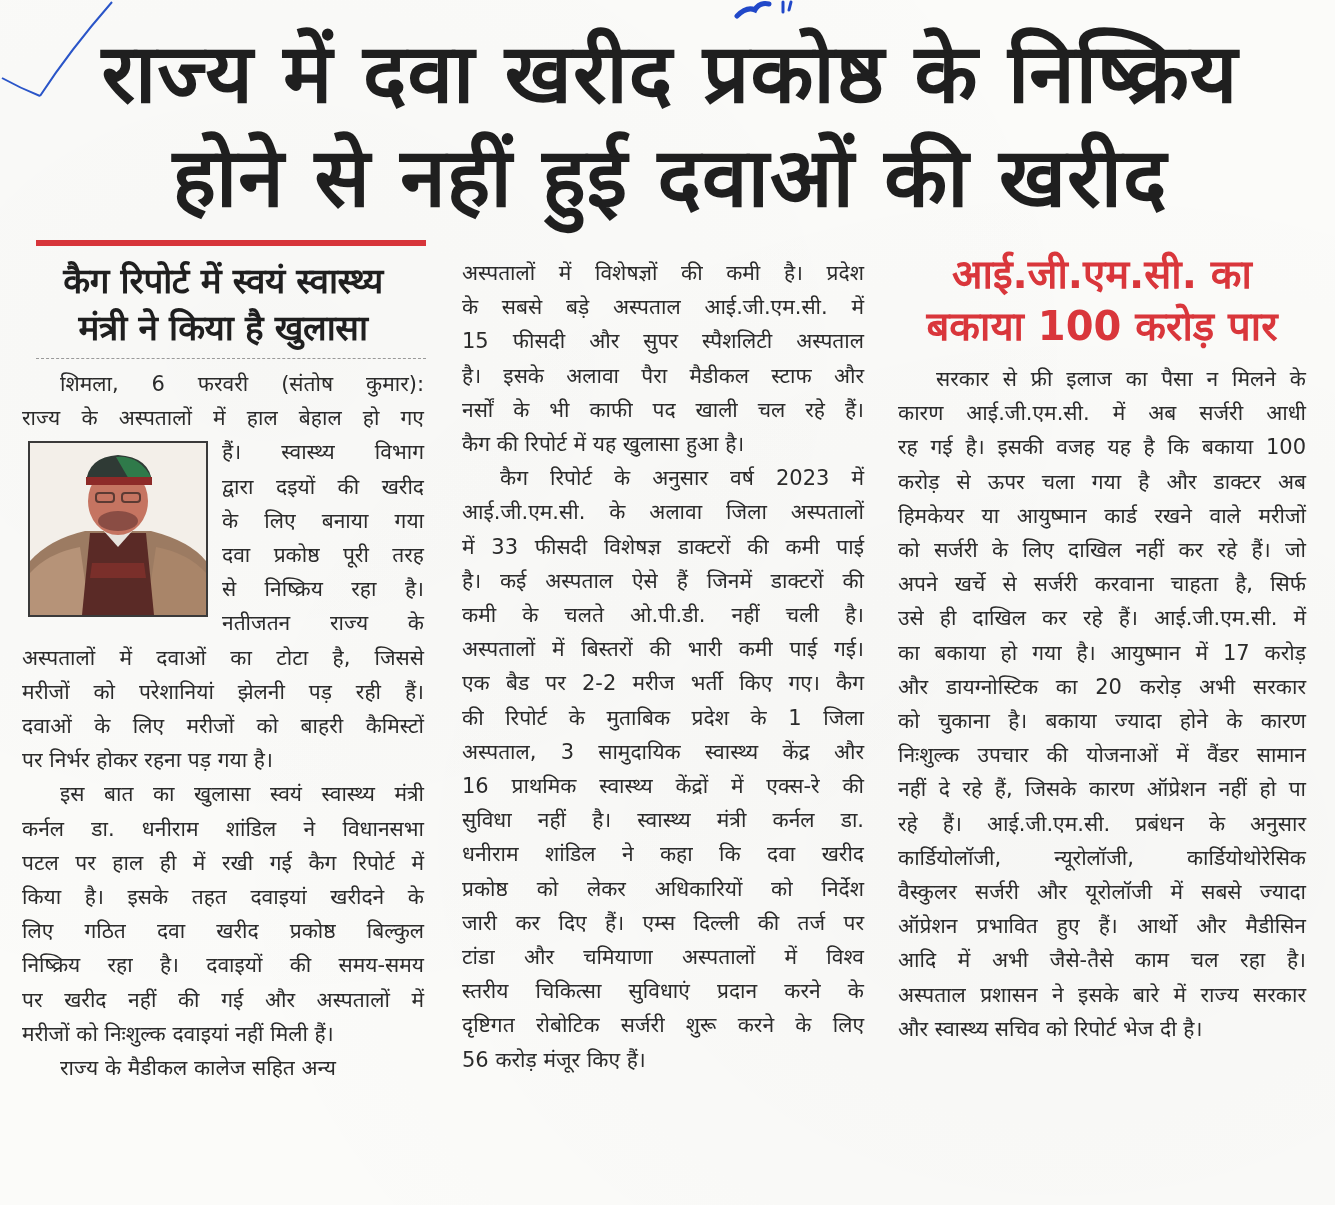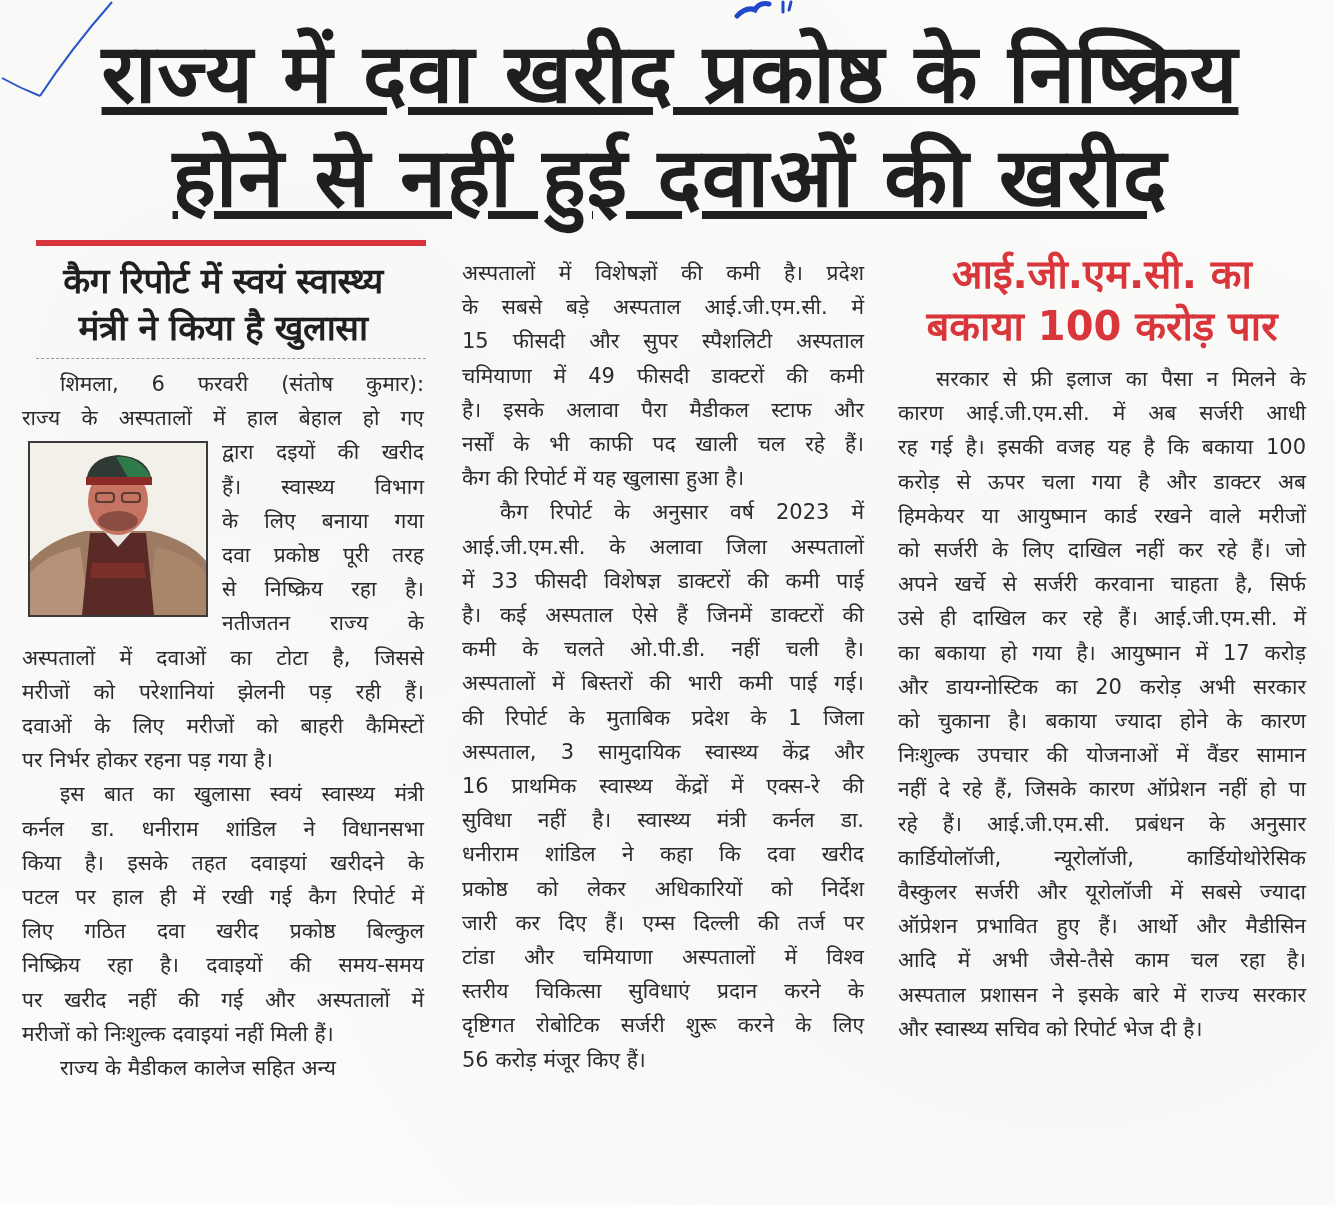--- a/index.html
+++ b/index.html
@@ -46,21 +46,20 @@
       top: 22px;
       width: 1260px;
       text-align: center;
       font-family: "DejaVu Sans", sans-serif;
       font-weight: bold;
       font-size: 82px;
       line-height: 104px;
       color: #1f1f1f;
       letter-spacing: 1px;
       margin: 0;
-      text-decoration: underline;
     }
     .headline .line {
       display: block;
       white-space: nowrap;
     }
 
     .column {
       position: absolute;
       top: 240px;
       font-family: "DejaVu Sans", sans-serif;
@@ -190,60 +189,60 @@
       <ellipse cx="88" cy="78" rx="20" ry="10" fill="#8a4d44"></ellipse>
 
       <rect x="66" y="50" width="18" height="9" rx="3" fill="none" stroke="#5b3a33" stroke-width="2"></rect>
       <rect x="92" y="50" width="18" height="9" rx="3" fill="none" stroke="#5b3a33" stroke-width="2"></rect>
 
       <path d="M56 40 Q 58 14 88 12 Q 120 14 122 40 Z" fill="#2f3a35"></path>
       <path d="M86 14 Q 110 12 122 36 L 100 38 Z" fill="#2f7a4a"></path>
       <rect x="56" y="34" width="66" height="8" fill="#8d2a28"></rect>
     </svg>
   </div>
+  <span class="wrap-line">हैं। स्वास्थ्य विभाग</span>
   <span class="wrap-line">द्वारा दइयों की खरीद</span>
-  <span class="wrap-line">हैं। स्वास्थ्य विभाग</span>
   <span class="wrap-line">के लिए बनाया गया</span>
   <span class="wrap-line">दवा प्रकोष्ठ पूरी तरह</span>
   <span class="wrap-line">से निष्क्रिय रहा है।</span>
   <span class="wrap-line">नतीजतन राज्य के</span>
   <div class="clear"></div>
 
   <span class="p-line">अस्पतालों में दवाओं का टोटा है, जिससे</span>
   <span class="p-line">मरीजों को परेशानियां झेलनी पड़ रही हैं।</span>
   <span class="p-line">दवाओं के लिए मरीजों को बाहरी कैमिस्टों</span>
   <span class="p-line last">पर निर्भर होकर रहना पड़ गया है।</span>
 
   <span class="p-line indent">इस बात का खुलासा स्वयं स्वास्थ्य मंत्री</span>
   <span class="p-line">कर्नल डा. धनीराम शांडिल ने विधानसभा</span>
+  <span class="p-line">पटल पर हाल ही में रखी गई कैग रिपोर्ट में</span>
   <span class="p-line">किया है। इसके तहत दवाइयां खरीदने के</span>
-  <span class="p-line">पटल पर हाल ही में रखी गई कैग रिपोर्ट में</span>
   <span class="p-line">लिए गठित दवा खरीद प्रकोष्ठ बिल्कुल</span>
   <span class="p-line">निष्क्रिय रहा है। दवाइयों की समय-समय</span>
   <span class="p-line">पर खरीद नहीं की गई और अस्पतालों में</span>
   <span class="p-line last">मरीजों को निःशुल्क दवाइयां नहीं मिली हैं।</span>
 
   <span class="p-line indent last">राज्य के मैडीकल कालेज सहित अन्य</span>
 </div>
 
 <div class="column col-mid" style="top:256px;">
   <span class="p-line">अस्पतालों में विशेषज्ञों की कमी है। प्रदेश</span>
   <span class="p-line">के सबसे बड़े अस्पताल आई.जी.एम.सी. में</span>
   <span class="p-line">15 फीसदी और सुपर स्पैशलिटी अस्पताल</span>
-  <span class="p-line">चमियाणा में 49 फीसदी डाक्टरों की कमी</span>
   <span class="p-line">है। इसके अलावा पैरा मैडीकल स्टाफ और</span>
   <span class="p-line">नर्सों के भी काफी पद खाली चल रहे हैं।</span>
   <span class="p-line last">कैग की रिपोर्ट में यह खुलासा हुआ है।</span>
 
   <span class="p-line indent">कैग रिपोर्ट के अनुसार वर्ष 2023 में</span>
   <span class="p-line">आई.जी.एम.सी. के अलावा जिला अस्पतालों</span>
   <span class="p-line">में 33 फीसदी विशेषज्ञ डाक्टरों की कमी पाई</span>
   <span class="p-line">है। कई अस्पताल ऐसे हैं जिनमें डाक्टरों की</span>
   <span class="p-line">कमी के चलते ओ.पी.डी. नहीं चली है।</span>
   <span class="p-line">अस्पतालों में बिस्तरों की भारी कमी पाई गई।</span>
+  <span class="p-line">एक बैड पर 2-2 मरीज भर्ती किए गए। कैग</span>
   <span class="p-line">की रिपोर्ट के मुताबिक प्रदेश के 1 जिला</span>
   <span class="p-line">अस्पताल, 3 सामुदायिक स्वास्थ्य केंद्र और</span>
   <span class="p-line">16 प्राथमिक स्वास्थ्य केंद्रों में एक्स-रे की</span>
   <span class="p-line">सुविधा नहीं है। स्वास्थ्य मंत्री कर्नल डा.</span>
   <span class="p-line">धनीराम शांडिल ने कहा कि दवा खरीद</span>
   <span class="p-line">प्रकोष्ठ को लेकर अधिकारियों को निर्देश</span>
   <span class="p-line">जारी कर दिए हैं। एम्स दिल्ली की तर्ज पर</span>
   <span class="p-line">टांडा और चमियाणा अस्पतालों में विश्व</span>
   <span class="p-line">स्तरीय चिकित्सा सुविधाएं प्रदान करने के</span>
   <span class="p-line">दृष्टिगत रोबोटिक सर्जरी शुरू करने के लिए</span>

